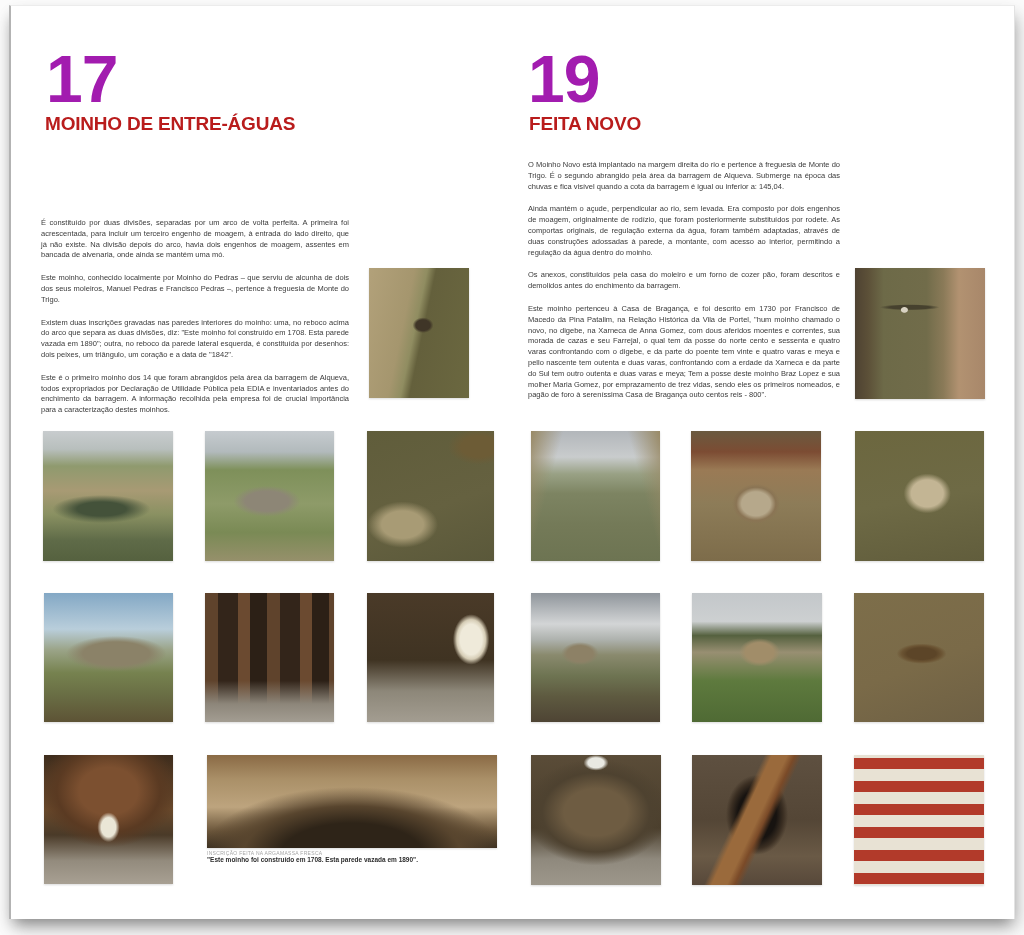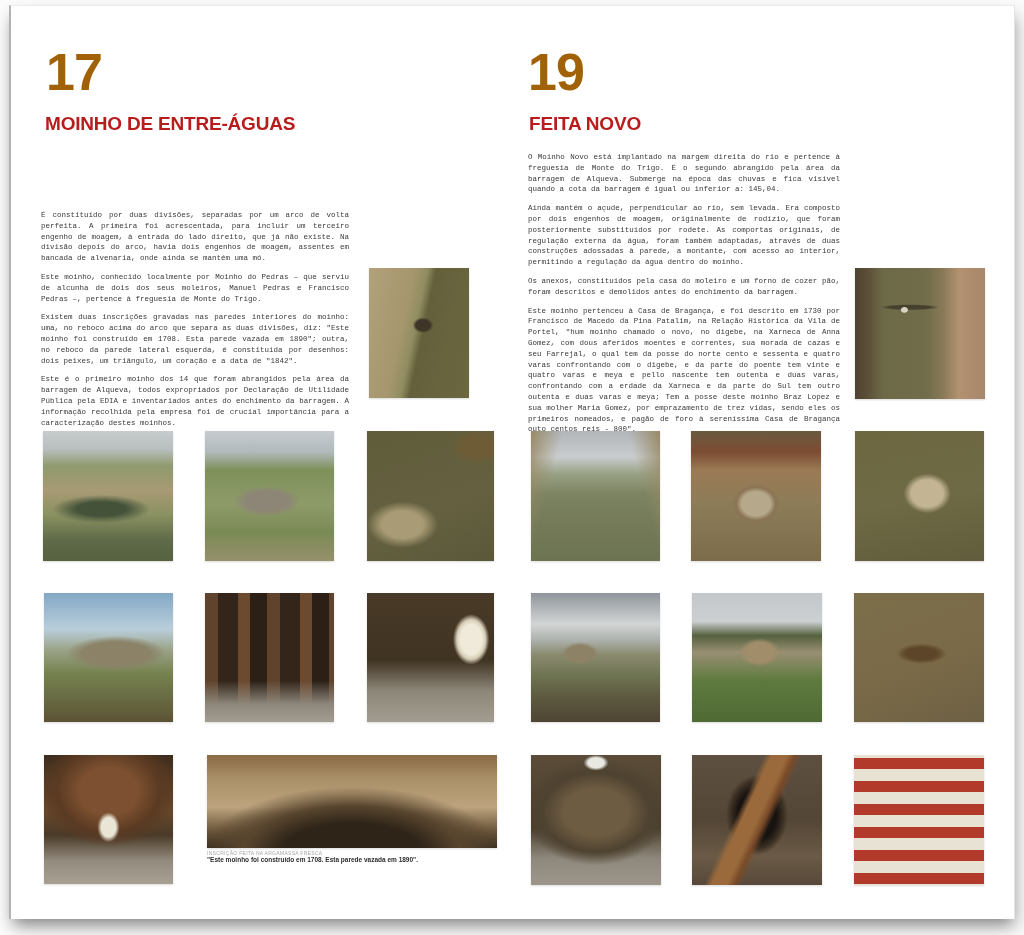--- a/index.html
+++ b/index.html
@@ -7,31 +7,31 @@
     width:1024px;height:935px;overflow:hidden;background:#fbfbfb;
     font-family:"Liberation Sans",sans-serif;
   }
   .canvas{position:relative;width:1024px;height:935px;}
   .sheet{
     position:absolute;left:9px;top:5px;width:1003px;height:913px;background:#fff;
     border-left:2px solid #b3b3b3;border-top:1px solid #ececec;border-right:1px solid #e3e3e3;
     box-shadow:0 9px 14px -4px rgba(0,0,0,.38), 5px 10px 18px rgba(0,0,0,.14);
   }
   
-  .pagenum{position:absolute;font-size:52px;font-weight:700;color:#a16207;letter-spacing:-1px;line-height:1;}
+  .pagenum{position:absolute;font-size:66px;font-weight:700;color:#a21caf;letter-spacing:-1px;line-height:1;}
   .pn-left{left:46px;top:46px;}
   .pn-right{left:528px;top:46px;}
   .ptitle{position:absolute;font-size:19px;font-weight:700;color:#b91c1c;letter-spacing:-.2px;line-height:1.1;}
   .pt-left{left:45px;top:101px;}
   .pt-right{left:529px;top:101px;}
   
   .pbody{position:absolute;font-size:7.5px;line-height:10.8px;color:#3a3a3a;text-align:justify;}
   .pb-left{left:41px;top:206px;width:308px;}
   .pb-right{left:528px;top:148px;width:312px;}
-  .pbody p{margin:4px 0 8px 0;font-family:Liberation Mono, monospace;}
+  .pbody p{margin:12px 0 8px 0;}
   
   .caption{position:absolute;left:207px;top:850px;width:290px;color:#3a3a3a;}
   .caption .kicker{font-size:5px;color:#a6a6a6;letter-spacing:.3px;line-height:6px;}
   .caption .quote{font-size:6.5px;font-weight:700;color:#2d2d2d;line-height:8px;}
   
   .ph{position:absolute;background-color:#8a8a7a;box-shadow:0 1px 2px rgba(0,0,0,.15);background-repeat:no-repeat;}
   .p17-hero{left:369px;top:268px;width:100px;height:130px;background:
     radial-gradient(16px 12px at 54% 44%, #3f3527 0 45%, rgba(0,0,0,0) 65%),
     linear-gradient(102deg,#b2a17a 0%,#a5966e 36%,#908d61 46%,#64603c 53%,#6b6840 100%);}
   .p17-r1a{left:43px;top:431px;width:130px;height:130px;background:

